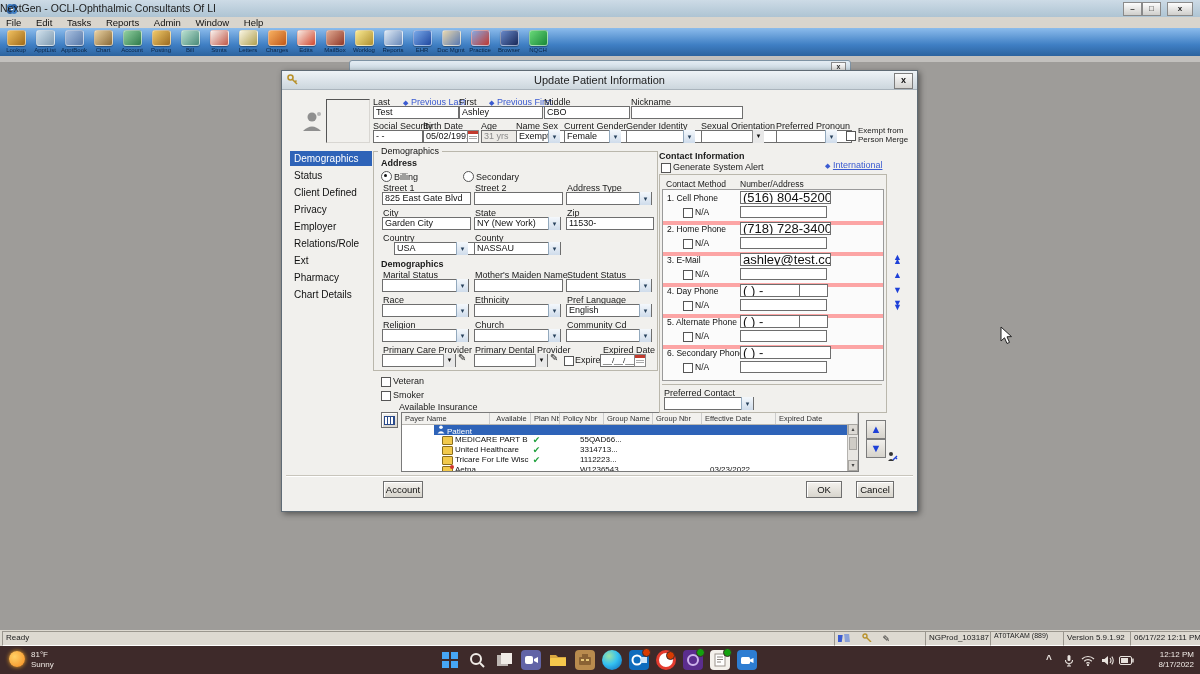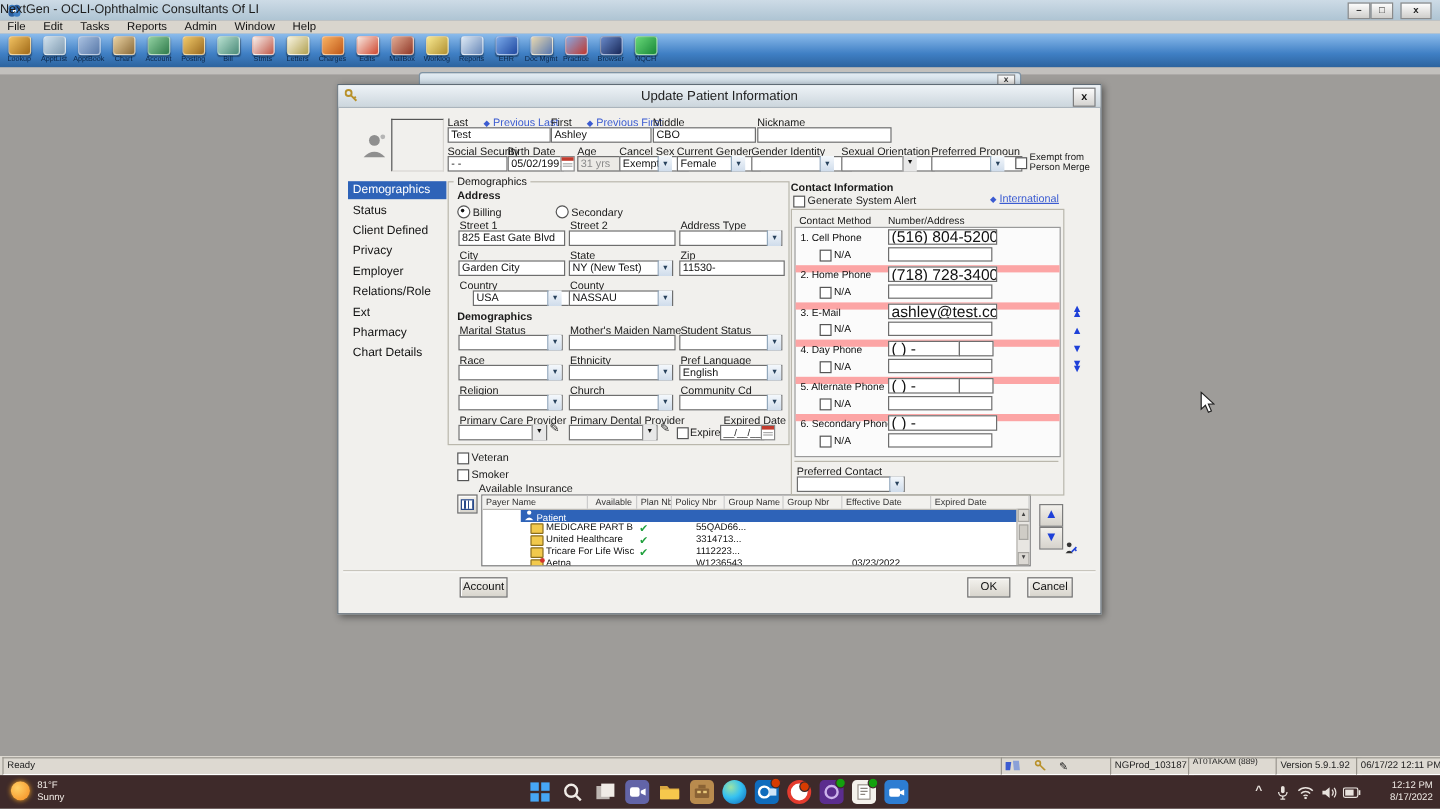--- a/index.html
+++ b/index.html
@@ -103,21 +103,21 @@
   .ins-scroll{position:absolute;right:0;top:11px;bottom:0;width:10px;background:#e8e6e2;
     border-left:1px solid #b5b3af;font-size:6px;text-align:center;color:#444;}
   .ins-scroll .sa{display:block;height:9px;line-height:9px;background:#dcd9d4;border:1px solid #a7a5a1;}
   .ins-scroll .sth{display:block;height:11px;margin:2px 1px;background:#cfccc6;border:1px solid #a7a5a1;}
   .arrow-btn{position:absolute;width:18px;height:17px;background:linear-gradient(#f2f0ec,#d6d3cc);
     border:1px solid #7c7c7c;text-align:center;font-size:11px;line-height:16px;color:#1e40d8;}
   
   #contact-box{position:absolute;left:377px;top:103px;width:226px;height:237px;border:1px solid #bab7ac;}
   #contact-rows{position:absolute;left:2px;top:14px;width:220px;height:190px;border:1px solid #9a9a9a;
     background:#fbfbfb;}
-  .crow{position:absolute;left:0;width:100%;height:31px;border-bottom:6px solid #fca5a5;}
+  .crow{position:absolute;left:0;width:100%;height:31px;border-bottom:4px solid #fca5a5;}
   .crow .mlabel{position:absolute;left:4px;top:3px;font-size:8.5px;}
   .crow .mval{position:absolute;left:77px;top:1px;width:85px;height:11px;background:#fff;
     border:1px solid #6e6e6e;font-size:13px;line-height:11px;padding:0 2px;white-space:nowrap;overflow:hidden;}
   .crow .ext{position:absolute;left:136px;top:1px;width:27px;height:11px;background:#fff;border:1px solid #6e6e6e;}
   .crow .nacb{position:absolute;left:20px;top:18px;}
   .crow .nalbl{position:absolute;left:32px;top:17px;font-size:8.5px;}
   .crow .naval{position:absolute;left:77px;top:16px;width:85px;height:10px;background:#fff;border:1px solid #6e6e6e;}
   .mv{position:absolute;left:609px;width:13px;text-align:center;color:#1e40d8;font-weight:bold;}
   .mv span{display:block;font-size:9px;line-height:6px;}
   
@@ -278,21 +278,21 @@
     <span class="lbl" style="left:349px;top:26px">Nickname</span>
     <div class="fld" style="left:349px;top:35px;width:106px"></div>
 
     <span class="lbl" style="left:91px;top:50px">Social Security</span>
     <div class="fld" style="left:91px;top:59px;width:44px">-  -</div>
     <span class="lbl" style="left:141px;top:50px">Birth Date</span>
     <div class="fld" style="left:141px;top:59px;width:41px">05/02/1991</div>
     <span class="cal-ic" style="left:185px;top:59px"></span>
     <span class="lbl" style="left:199px;top:50px">Age</span>
     <div class="fld fld-dis" style="left:199px;top:59px;width:30px">31 yrs</div>
-    <span class="lbl" style="left:234px;top:50px">Cancel Sex</span>
+    <span class="lbl" style="left:234px;top:50px">Name Sex</span>
     <div class="fld" style="left:234px;top:59px;width:42px;padding-right:12px">Exempt</div>
     <span class="dd" style="left:266px;top:59px;height:13px;line-height:13px">▾</span>
     <span class="lbl" style="left:282px;top:50px">Current Gender</span>
     <div class="fld" style="left:282px;top:59px;width:54px;padding-right:12px">Female</div>
     <span class="dd" style="left:327px;top:59px;height:13px;line-height:13px">▾</span>
     <span class="lbl" style="left:344px;top:50px">Gender Identity</span>
     <div class="fld" style="left:344px;top:59px;width:68px;padding-right:12px"></div>
     <span class="dd" style="left:401px;top:59px;height:13px;line-height:13px">▾</span>
     <span class="lbl" style="left:419px;top:50px">Sexual Orientation</span>
     <div class="fld" style="left:419px;top:59px;width:62px;padding-right:12px"></div>
@@ -328,21 +328,21 @@
     <div class="fld" style="left:100px;top:121px;width:83px">825 East Gate Blvd</div>
     <span class="lbl" style="left:193px;top:112px">Street 2</span>
     <div class="fld" style="left:192px;top:121px;width:83px"></div>
     <span class="lbl" style="left:285px;top:112px">Address Type</span>
     <div class="fld" style="left:284px;top:121px;width:70px;padding-right:12px"></div>
     <span class="dd" style="left:357px;top:121px;height:13px;line-height:13px">▾</span>
 
     <span class="lbl" style="left:101px;top:137px">City</span>
     <div class="fld" style="left:100px;top:146px;width:83px">Garden City</div>
     <span class="lbl" style="left:193px;top:137px">State</span>
-    <div class="fld" style="left:192px;top:146px;width:71px;padding-right:12px">NY  (New Test)</div>
+    <div class="fld" style="left:192px;top:146px;width:71px;padding-right:12px">NY  (New York)</div>
     <span class="dd" style="left:266px;top:146px;height:13px;line-height:13px">▾</span>
     <span class="lbl" style="left:285px;top:137px">Zip</span>
     <div class="fld" style="left:284px;top:146px;width:82px">11530-</div>
 
     <span class="lbl" style="left:101px;top:162px">Country</span>
     <div class="fld" style="left:112px;top:171px;width:71px;padding-right:12px">USA</div>
     <span class="dd" style="left:174px;top:171px;height:13px;line-height:13px">▾</span>
     <span class="lbl" style="left:193px;top:162px">County</span>
     <div class="fld" style="left:192px;top:171px;width:71px;padding-right:12px">NASSAU</div>
     <span class="dd" style="left:266px;top:171px;height:13px;line-height:13px">▾</span>

